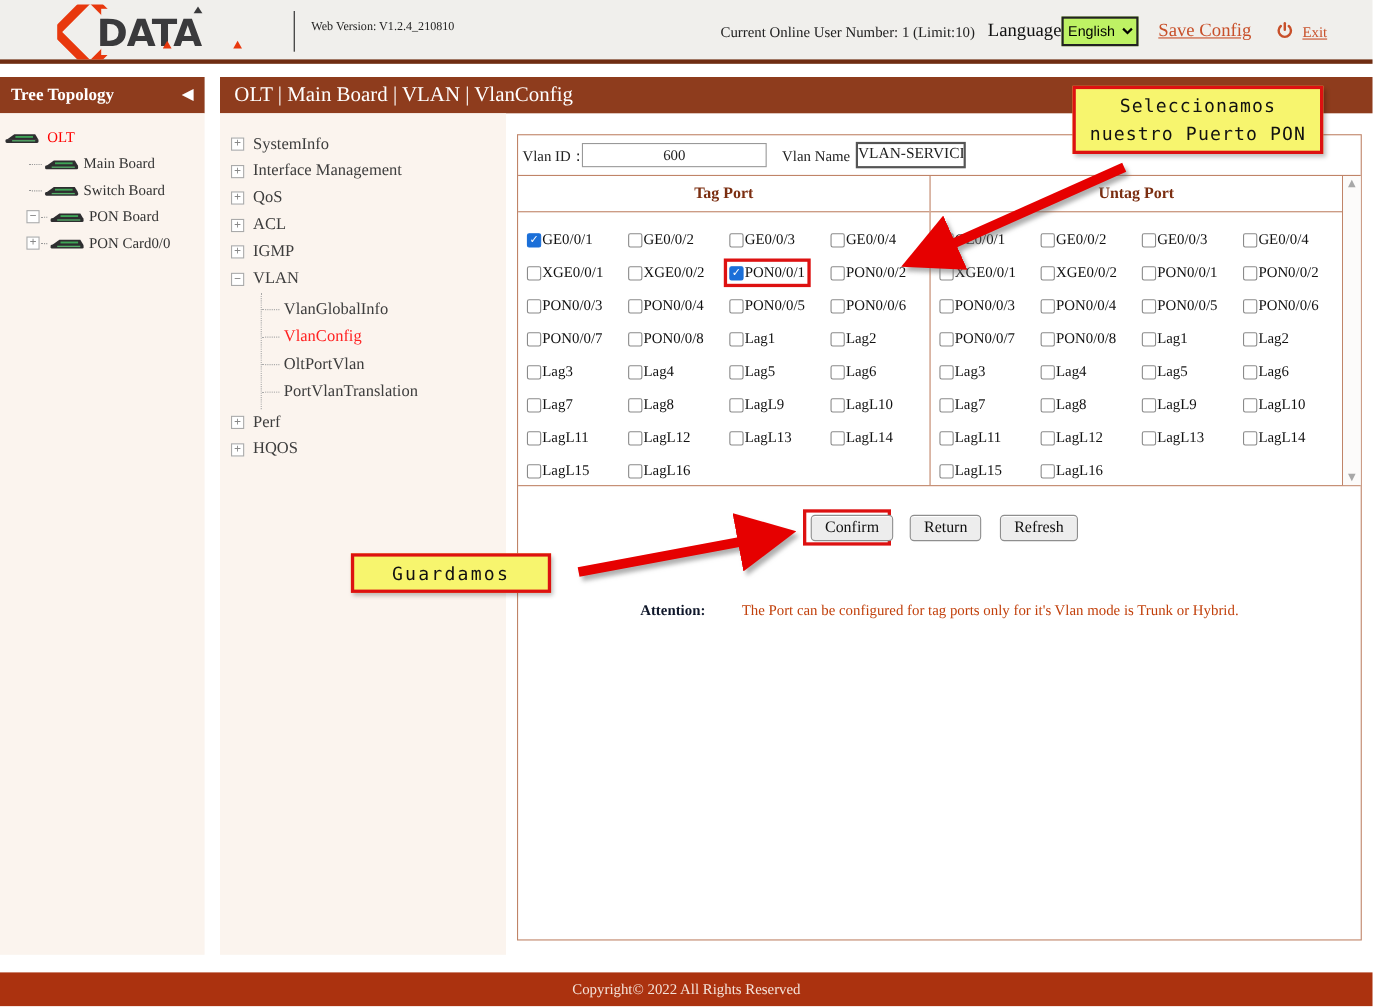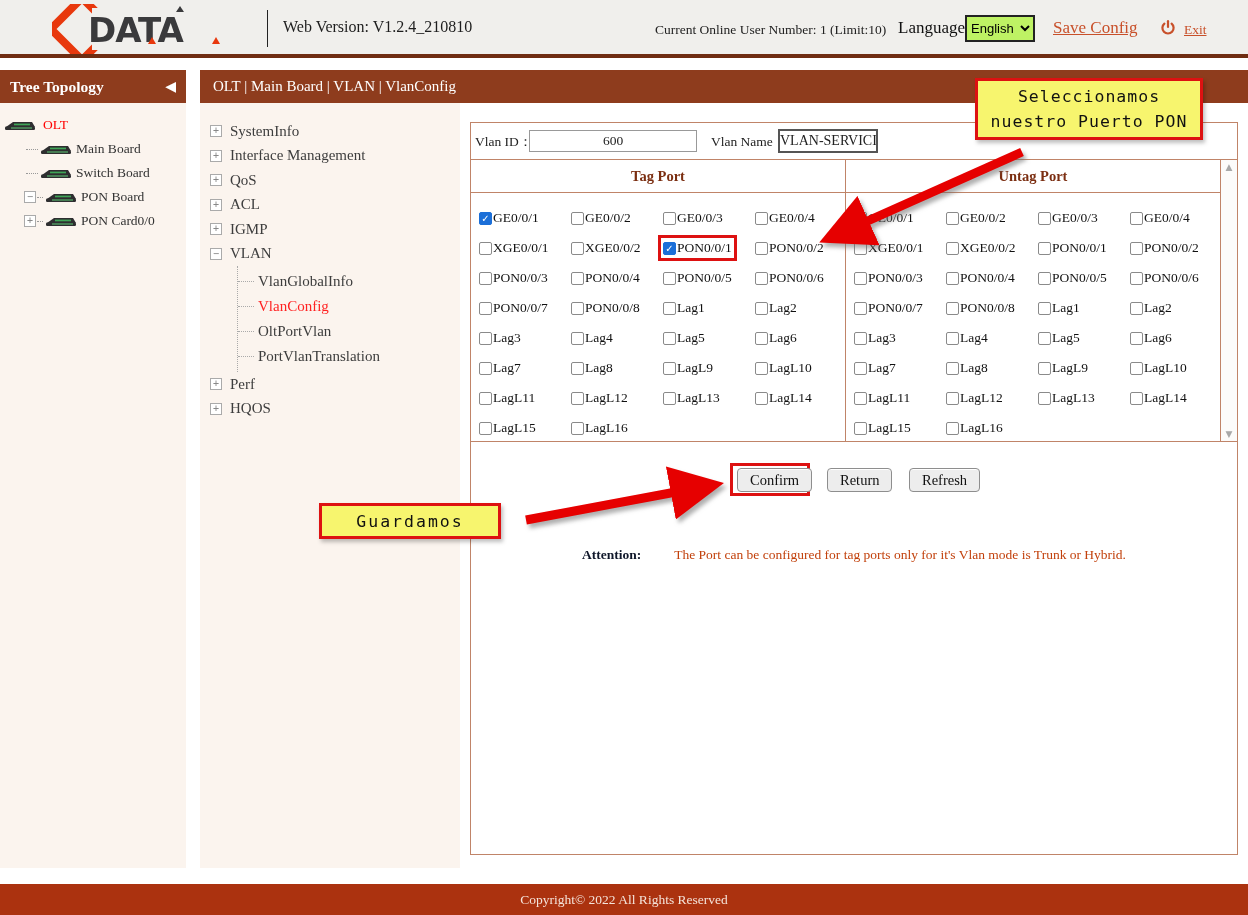--- a/index.html
+++ b/index.html
@@ -5,38 +5,38 @@
   * { margin:0; padding:0; box-sizing:border-box; }
   body { background:#fff; }
   #page { position:relative; width:1248px; height:915px; overflow:hidden;
           font-family:"Liberation Serif", serif; background:#ffffff; }
 
   
   .top-header { position:absolute; left:0; top:0; width:1248px; height:58px;
     background:#F0EFEC; border-bottom:4px solid #6F2D12; }
   .logo { position:absolute; left:52px; top:4px; width:185px; height:50px; }
   .hdr-divider { position:absolute; left:267px; top:10px; width:1px; height:37px; background:#222; }
-  .web-version { position:absolute; left:283px; top:18px; font-size:16px; color:#1d1d1d; }
+  .web-version { position:absolute; left:283px; top:18px; font-size:11px; color:#1d1d1d; }
   .online-users { position:absolute; left:655px; top:22px; font-size:13.5px; color:#222; }
   .lang-label { position:absolute; left:898px; top:18px; font-size:17px; color:#111; }
   .lang-select { position:absolute; left:965px; top:15px; width:70px; height:27px;
     border:2px solid #222; background:#bef264; font-family:"Liberation Sans", sans-serif; font-size:13px; }
   .save-config { position:absolute; left:1053px; top:18px; font-size:17px; color:#C8502A;
     text-decoration:underline; cursor:pointer; }
   .power-wrap { position:absolute; left:1160px; top:20px; width:16px; height:16px; }
   .exit-link { position:absolute; left:1184px; top:22px; font-size:13.5px; color:#C8502A;
     text-decoration:underline; cursor:pointer; }
 
   
   .tree-header { position:absolute; left:0; top:70px; width:186px; height:33px;
     background:#8E3C1D; color:#fff; font-weight:bold; font-size:15.5px; line-height:33px; padding-left:10px; }
   .tree-collapse { position:absolute; right:10px; top:0; font-family:"DejaVu Sans", sans-serif;
     font-size:14px; cursor:pointer; }
   .breadcrumb-bar { position:absolute; left:200px; top:70px; width:1048px; height:33px;
-    background:#8E3C1D; color:#fff; font-size:15px; line-height:33px; padding-left:13px; }
+    background:#8E3C1D; color:#fff; font-size:19px; line-height:33px; padding-left:13px; }
 
   
   .tree-panel { position:absolute; left:0; top:103px; width:186px; height:765px; background:#FBF4EE; }
   .menu-panel { position:absolute; left:200px; top:103px; width:260px; height:765px; background:#FBF4EE; }
 
   .tree-node { position:relative; height:24px; display:flex; align-items:center; font-size:13.5px; color:#333; cursor:pointer; }
   .tree-node.indent0 { padding-left:0; margin-top:10px; }
   .tree-node.indent1 { padding-left:24px; }
   .tree-node.indent2 { padding-left:24px; }
   .tree-node .tlabel { margin-left:3px; white-space:nowrap; }

